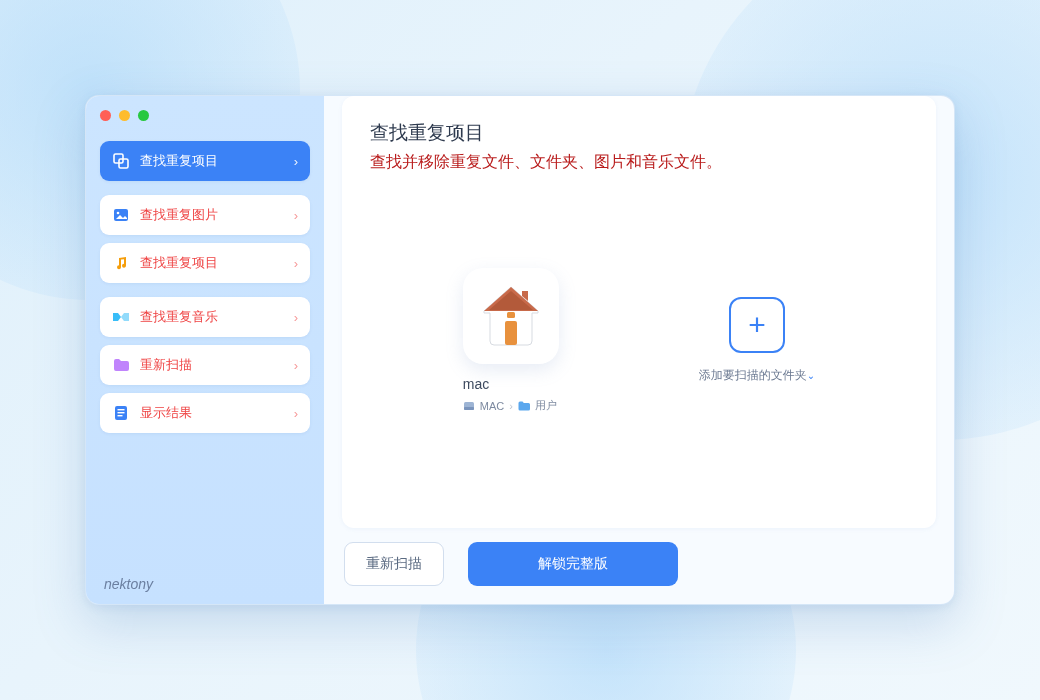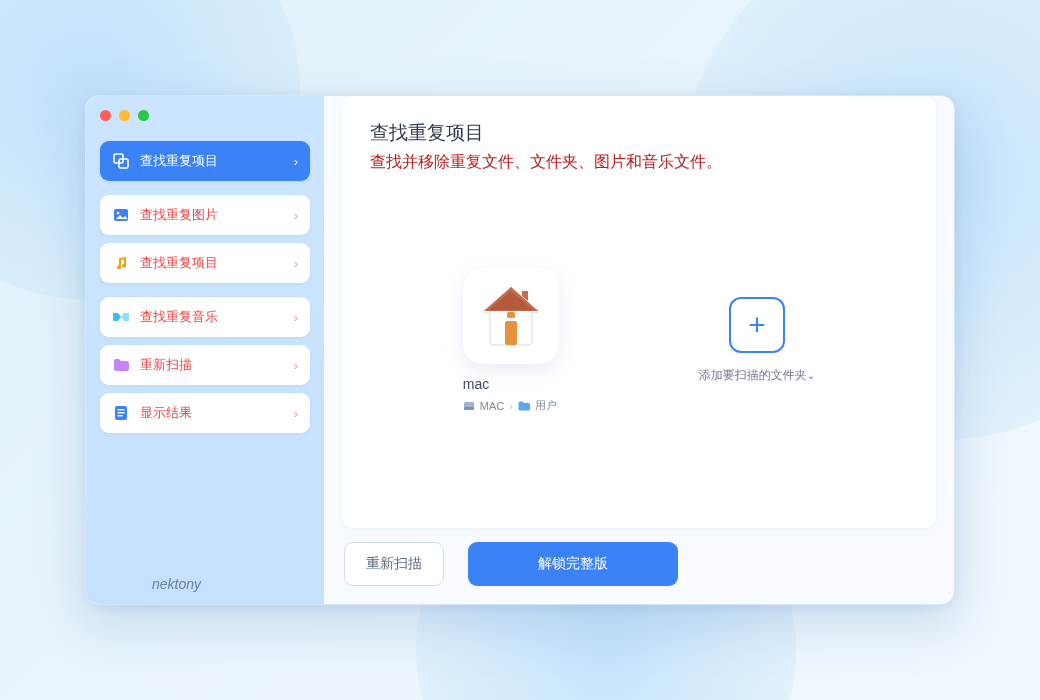--- a/index.html
+++ b/index.html
@@ -40,21 +40,21 @@
   background: #fff; border-radius: 9px; padding: 11px 12px;
   font-size: 13px; color: #ef4444; cursor: pointer;
   box-shadow: 0 1px 3px rgba(100,140,200,.12);
 }
 .sidebar-item.active { background: #3b82f6; color: #fff; }
 .sidebar-item .icon { width: 18px; height: 18px; display: flex; align-items: center; justify-content: center; flex-shrink: 0; }
 .sidebar-item .label { flex: 1; }
 .sidebar-item .chev { opacity: .55; font-size: 13px; }
 .sidebar-item.active .chev { opacity: .9; }
 
-.brand { margin-top: auto; color: #6b7fa0; font-size: 14px; font-style: italic; font-weight: 500; padding-left: 4px; margin-left: 48px; }
+.brand { margin-top: auto; color: #6b7fa0; font-size: 14px; font-style: italic; font-weight: 500; padding-left: 4px; }
 
 .main { flex: 1; display: flex; flex-direction: column; }
 .titlebar { display: flex; align-items: center; justify-content: center; height: 40px; position: relative; }
 .app-title { font-size: 14px; color: #4a5a72; font-weight: 500; }
 .unlock-btn {
   position: absolute; right: 14px; top: 9px;
   background: #1fa868; color: #fff; border: none; border-radius: 5px;
   font-size: 11px; padding: 4px 10px; cursor: pointer;
 }
 

